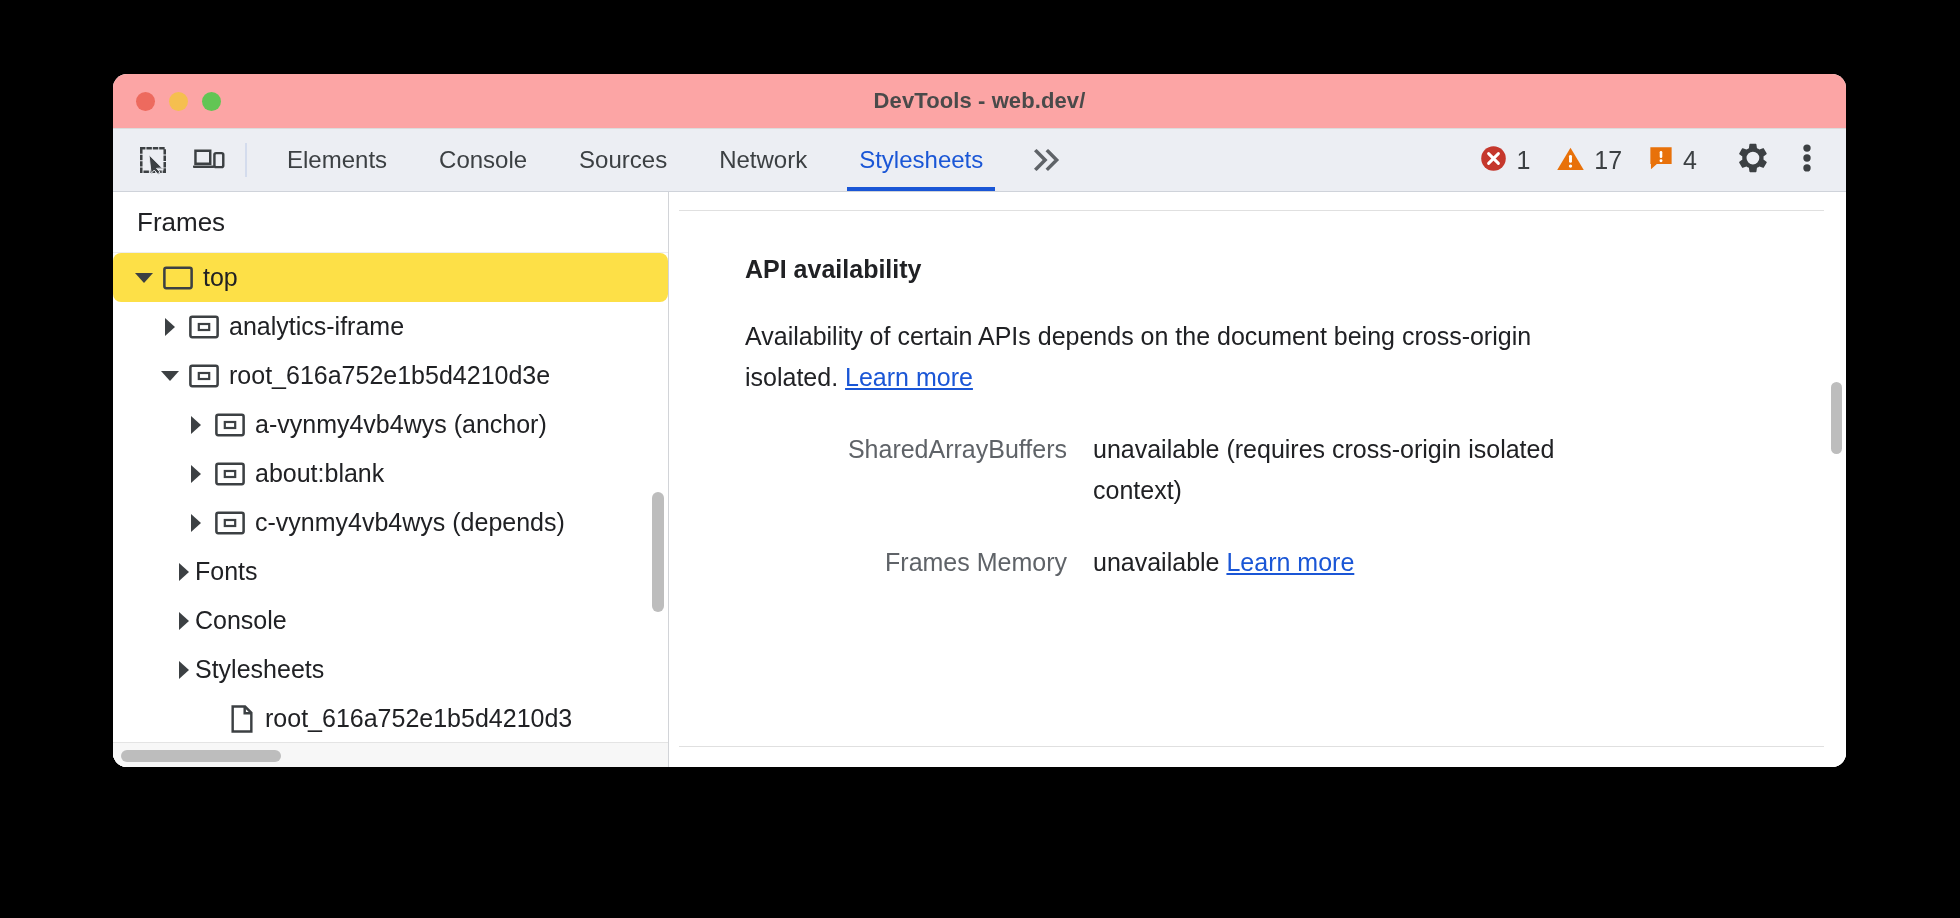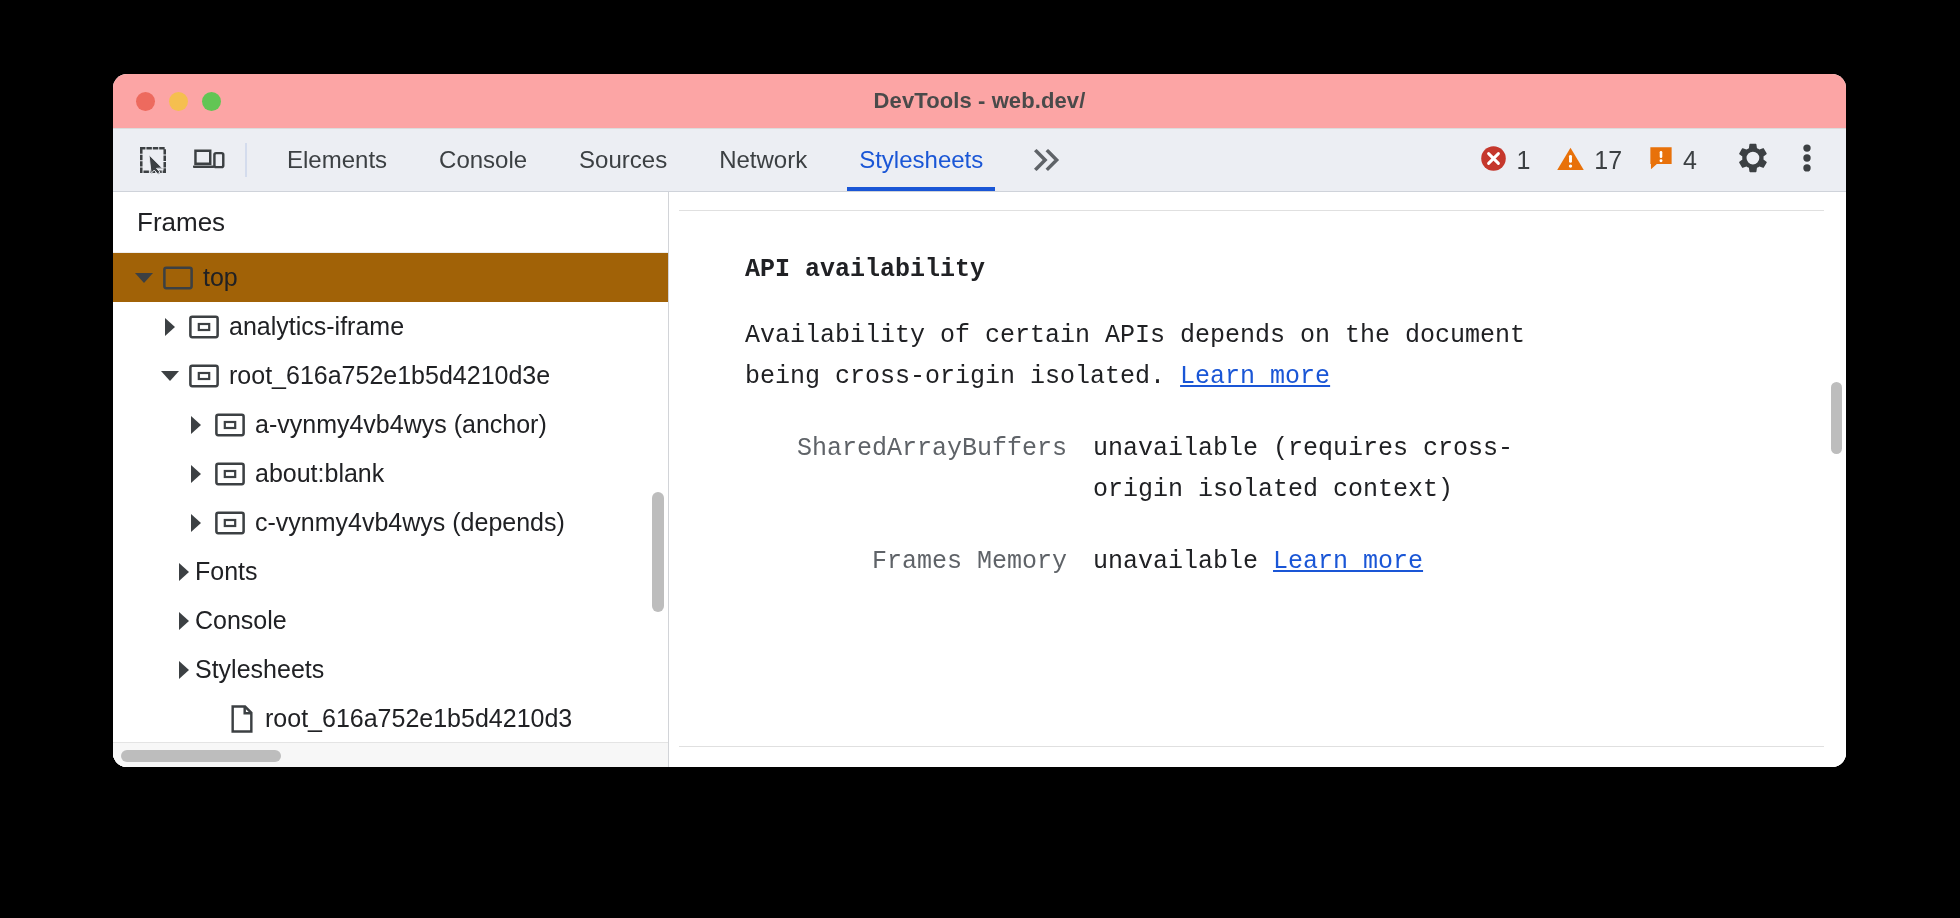--- a/index.html
+++ b/index.html
@@ -70,21 +70,21 @@
     position:relative;overflow:hidden;
   }
   .sb-header{
     height:60px;display:flex;align-items:center;padding-left:24px;
     font-size:26px;color:#202124;border-bottom:1px solid #eeeeee;
   }
   .tree{padding-top:0;font-size:25px;color:#202124;}
   .row{
     display:flex;align-items:center;height:49px;white-space:nowrap;cursor:pointer;
   }
-  .row.selected{background:#a16207;}
+  .row.selected{background:#fde047;border-radius:8px;}
   .tri{
     width:22px;height:22px;flex:0 0 22px;display:flex;align-items:center;justify-content:center;
   }
   .tri.open:before{
     content:"";border-left:9px solid transparent;border-right:9px solid transparent;
     border-top:10px solid #3c4043;
   }
   .tri.closed:before{
     content:"";border-top:9px solid transparent;border-bottom:9px solid transparent;
     border-left:10px solid #3c4043;
@@ -102,21 +102,21 @@
   }
   .vscroll-sb{
     position:absolute;right:4px;top:300px;width:12px;height:120px;
     background:#bdbdbd;border-radius:6px;cursor:pointer;
   }
   
   .main{flex:1;position:relative;background:#fff;overflow:hidden;}
   .panel{
     position:absolute;left:10px;right:22px;top:18px;bottom:22px;
     border-top:1px solid #e0e0e0;border-bottom:1px solid #e0e0e0;
-    background:#fff;padding:0 0 16px 66px;font-family:Liberation Mono, monospace;
+    background:#fff;padding:0 0 16px 66px;
   }
   .sec-title{
     font-size:25px;font-weight:bold;color:#202124;margin-top:44px;
   }
   .sec-para{
     font-size:25px;color:#202124;line-height:1.62;margin-top:32px;max-width:855px;
   }
   .link{color:#1a56d6;text-decoration:underline;cursor:pointer;}
   .kv{
     display:flex;margin-top:32px;font-size:25px;line-height:1.62;

